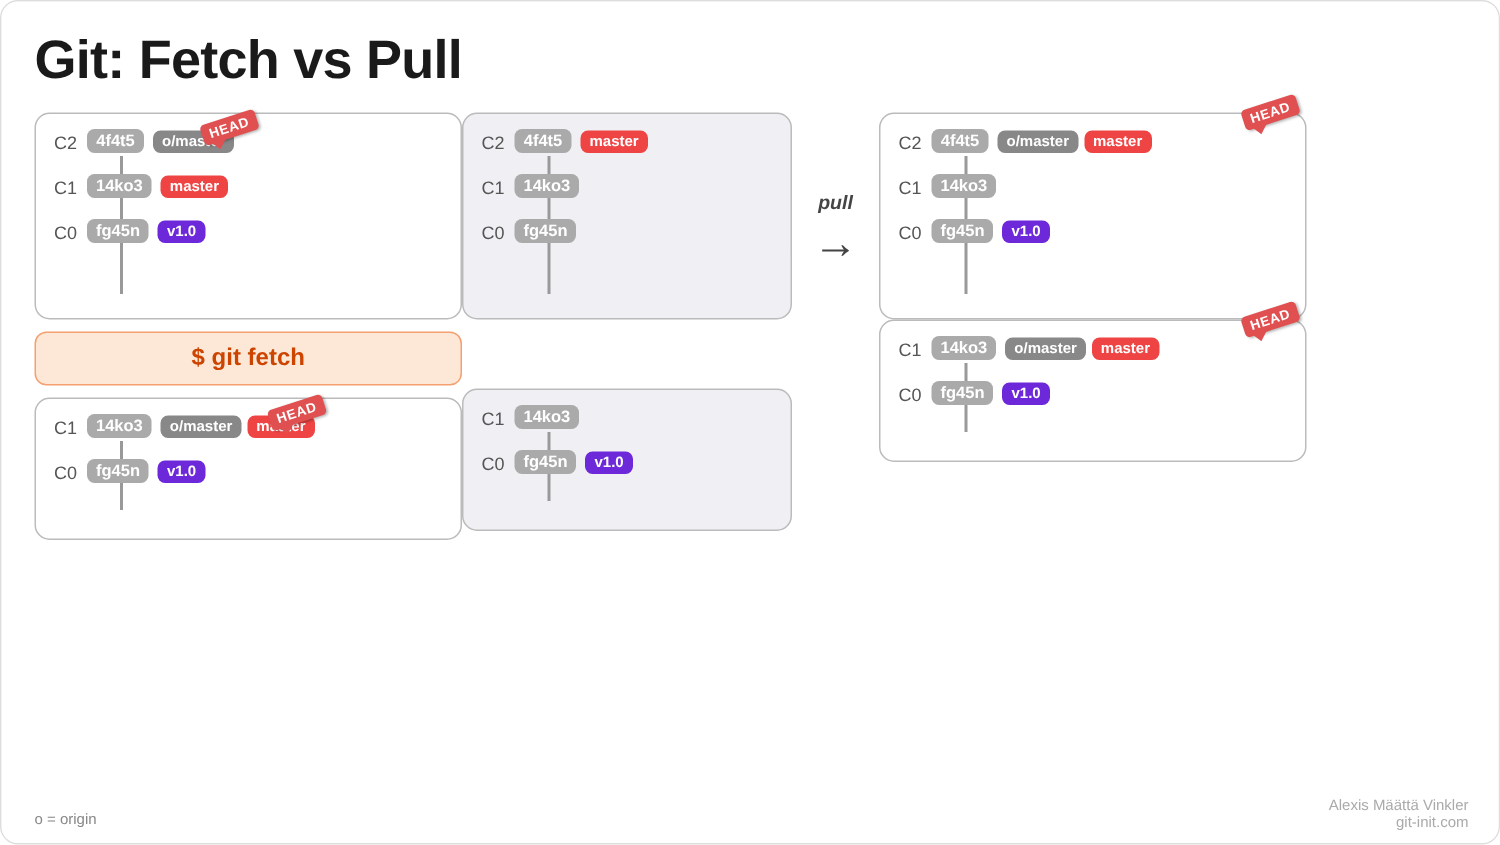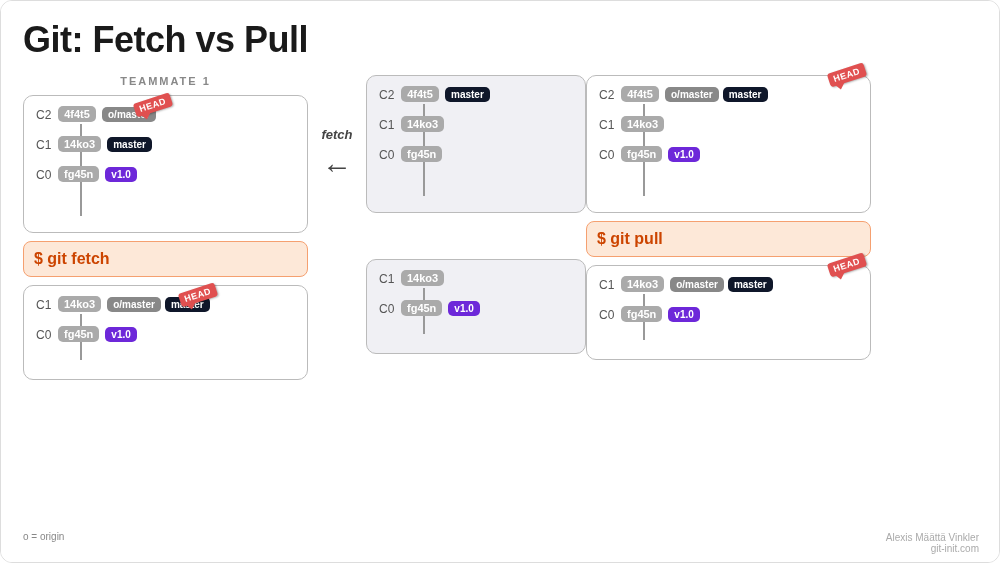--- a/index.html
+++ b/index.html
@@ -78,21 +78,21 @@
     .branch-tag {
       background: #888;
       color: #fff;
       font-size: 10px;
       font-weight: 600;
       border-radius: 5px;
       padding: 2px 6px;
       margin-right: 4px;
     }
     .branch-tag.master {
-      background: #0f172a;
+      background: #ef4444;
     }
     .branch-tag.v1 {
       background: #6d28d9;
     }
 
     
     .head-badge {
       position: absolute;
       background: #e05050;
       color: #fff;
@@ -113,20 +113,21 @@
       border-left: 5px solid transparent;
       border-right: 5px solid transparent;
       border-top: 6px solid #e05050;
       transform: rotate(5deg);
     }
 
     .command-box {
       background: #fde8d8;
       border: 1.5px solid #f5a070;
       border-radius: 8px;
+      text-align: center;
       font-size: 16px;
       font-weight: 600;
       color: #cc4400;
       padding: 8px 10px;
       margin: 8px 0;
     }
 
     
     .arrow-area {
       display: flex;
@@ -139,21 +140,21 @@
     .arrow-label {
       font-size: 13px;
       font-style: italic;
       color: #444;
       margin-bottom: 4px;
       font-weight: 600;
     }
 
     .footer-note {
       position: absolute;
-      bottom: 22px;
+      bottom: 12px;
       left: 22px;
       font-size: 10px;
       color: #888;
     }
     .footer-credit {
       position: absolute;
       bottom: 10px;
       right: 22px;
       font-size: 10px;
       color: #aaa;
@@ -169,21 +170,20 @@
   </style>
 </head>
 <body>
 
 <div class="page">
   <div class="main-title">Git: Fetch vs Pull</div>
 
   <div class="main-content">
 
     <div class="col-teammate1">
-      <div class="section-label">TEAMMATE 1</div>
 
       <div class="diagram-box" style="min-height:138px; position:relative;">
 
         <div style="position:absolute; left:56px; top:28px; width:2px; height:46px; background:#999; z-index:0;"></div>
         <div style="position:absolute; left:56px; top:74px; width:2px; height:46px; background:#999; z-index:0;"></div>
 
         <div class="head-badge" style="top:2px; left:110px; transform:rotate(-18deg);">HEAD</div>
 
         <div class="commit-row" style="position:relative; z-index:1;">
           <span class="commit-label">C2</span>
@@ -221,24 +221,20 @@
         </div>
 
         <div class="commit-row" style="margin-top:14px; position:relative; z-index:1;">
           <span class="commit-label">C0</span>
           <span class="commit-hash">fg45n</span>
           <span class="branch-tag v1">v1.0</span>
         </div>
       </div>
     </div>
 
-    <div class="arrow-area" style="margin: 0 4px; margin-top: 52px;">
-      <div class="arrow-label">fetch</div>
-      <div style="font-size:30px; color:#444;">←</div>
-    </div>
 
     <div class="col-remote">
 
       <div class="diagram-box remote-box" style="min-height:138px; position:relative;">
         <div style="position:absolute; left:56px; top:28px; width:2px; height:46px; background:#999; z-index:0;"></div>
         <div style="position:absolute; left:56px; top:74px; width:2px; height:46px; background:#999; z-index:0;"></div>
 
         <div class="commit-row" style="position:relative; z-index:1;">
           <span class="commit-label">C2</span>
           <span class="commit-hash">4f4t5</span>
@@ -264,20 +260,24 @@
           <span class="commit-hash">14ko3</span>
         </div>
         <div class="commit-row" style="margin-top:14px; position:relative; z-index:1;">
           <span class="commit-label">C0</span>
           <span class="commit-hash">fg45n</span>
           <span class="branch-tag v1">v1.0</span>
         </div>
       </div>
     </div>
 
+    <div class="arrow-area" style="margin: 0 4px; margin-top:52px;">
+      <div class="arrow-label">pull</div>
+      <div style="font-size:30px; color:#444;">→</div>
+    </div>
 
     <div class="col-teammate2">
 
       <div class="diagram-box" style="min-height:138px; position:relative;">
         <div style="position:absolute; left:56px; top:28px; width:2px; height:46px; background:#999; z-index:0;"></div>
         <div style="position:absolute; left:56px; top:74px; width:2px; height:46px; background:#999; z-index:0;"></div>
 
         <div class="head-badge" style="top:-8px; right:4px; transform:rotate(-18deg);">HEAD</div>
 
         <div class="commit-row" style="position:relative; z-index:1;">
@@ -290,23 +290,20 @@
           <span class="commit-label">C1</span>
           <span class="commit-hash">14ko3</span>
         </div>
         <div class="commit-row" style="margin-top:14px; position:relative; z-index:1;">
           <span class="commit-label">C0</span>
           <span class="commit-hash">fg45n</span>
           <span class="branch-tag v1">v1.0</span>
         </div>
       </div>
 
-      <div class="command-box">
-        <span>$ git pull</span>
-      </div>
 
       <div class="diagram-box" style="min-height:95px; position:relative;">
         <div style="position:absolute; left:56px; top:28px; width:2px; height:46px; background:#999; z-index:0;"></div>
 
         <div class="head-badge" style="top:-8px; right:4px; transform:rotate(-18deg);">HEAD</div>
 
         <div class="commit-row" style="position:relative; z-index:1;">
           <span class="commit-label">C1</span>
           <span class="commit-hash">14ko3</span>
           <span class="branch-tag">o/master</span>

